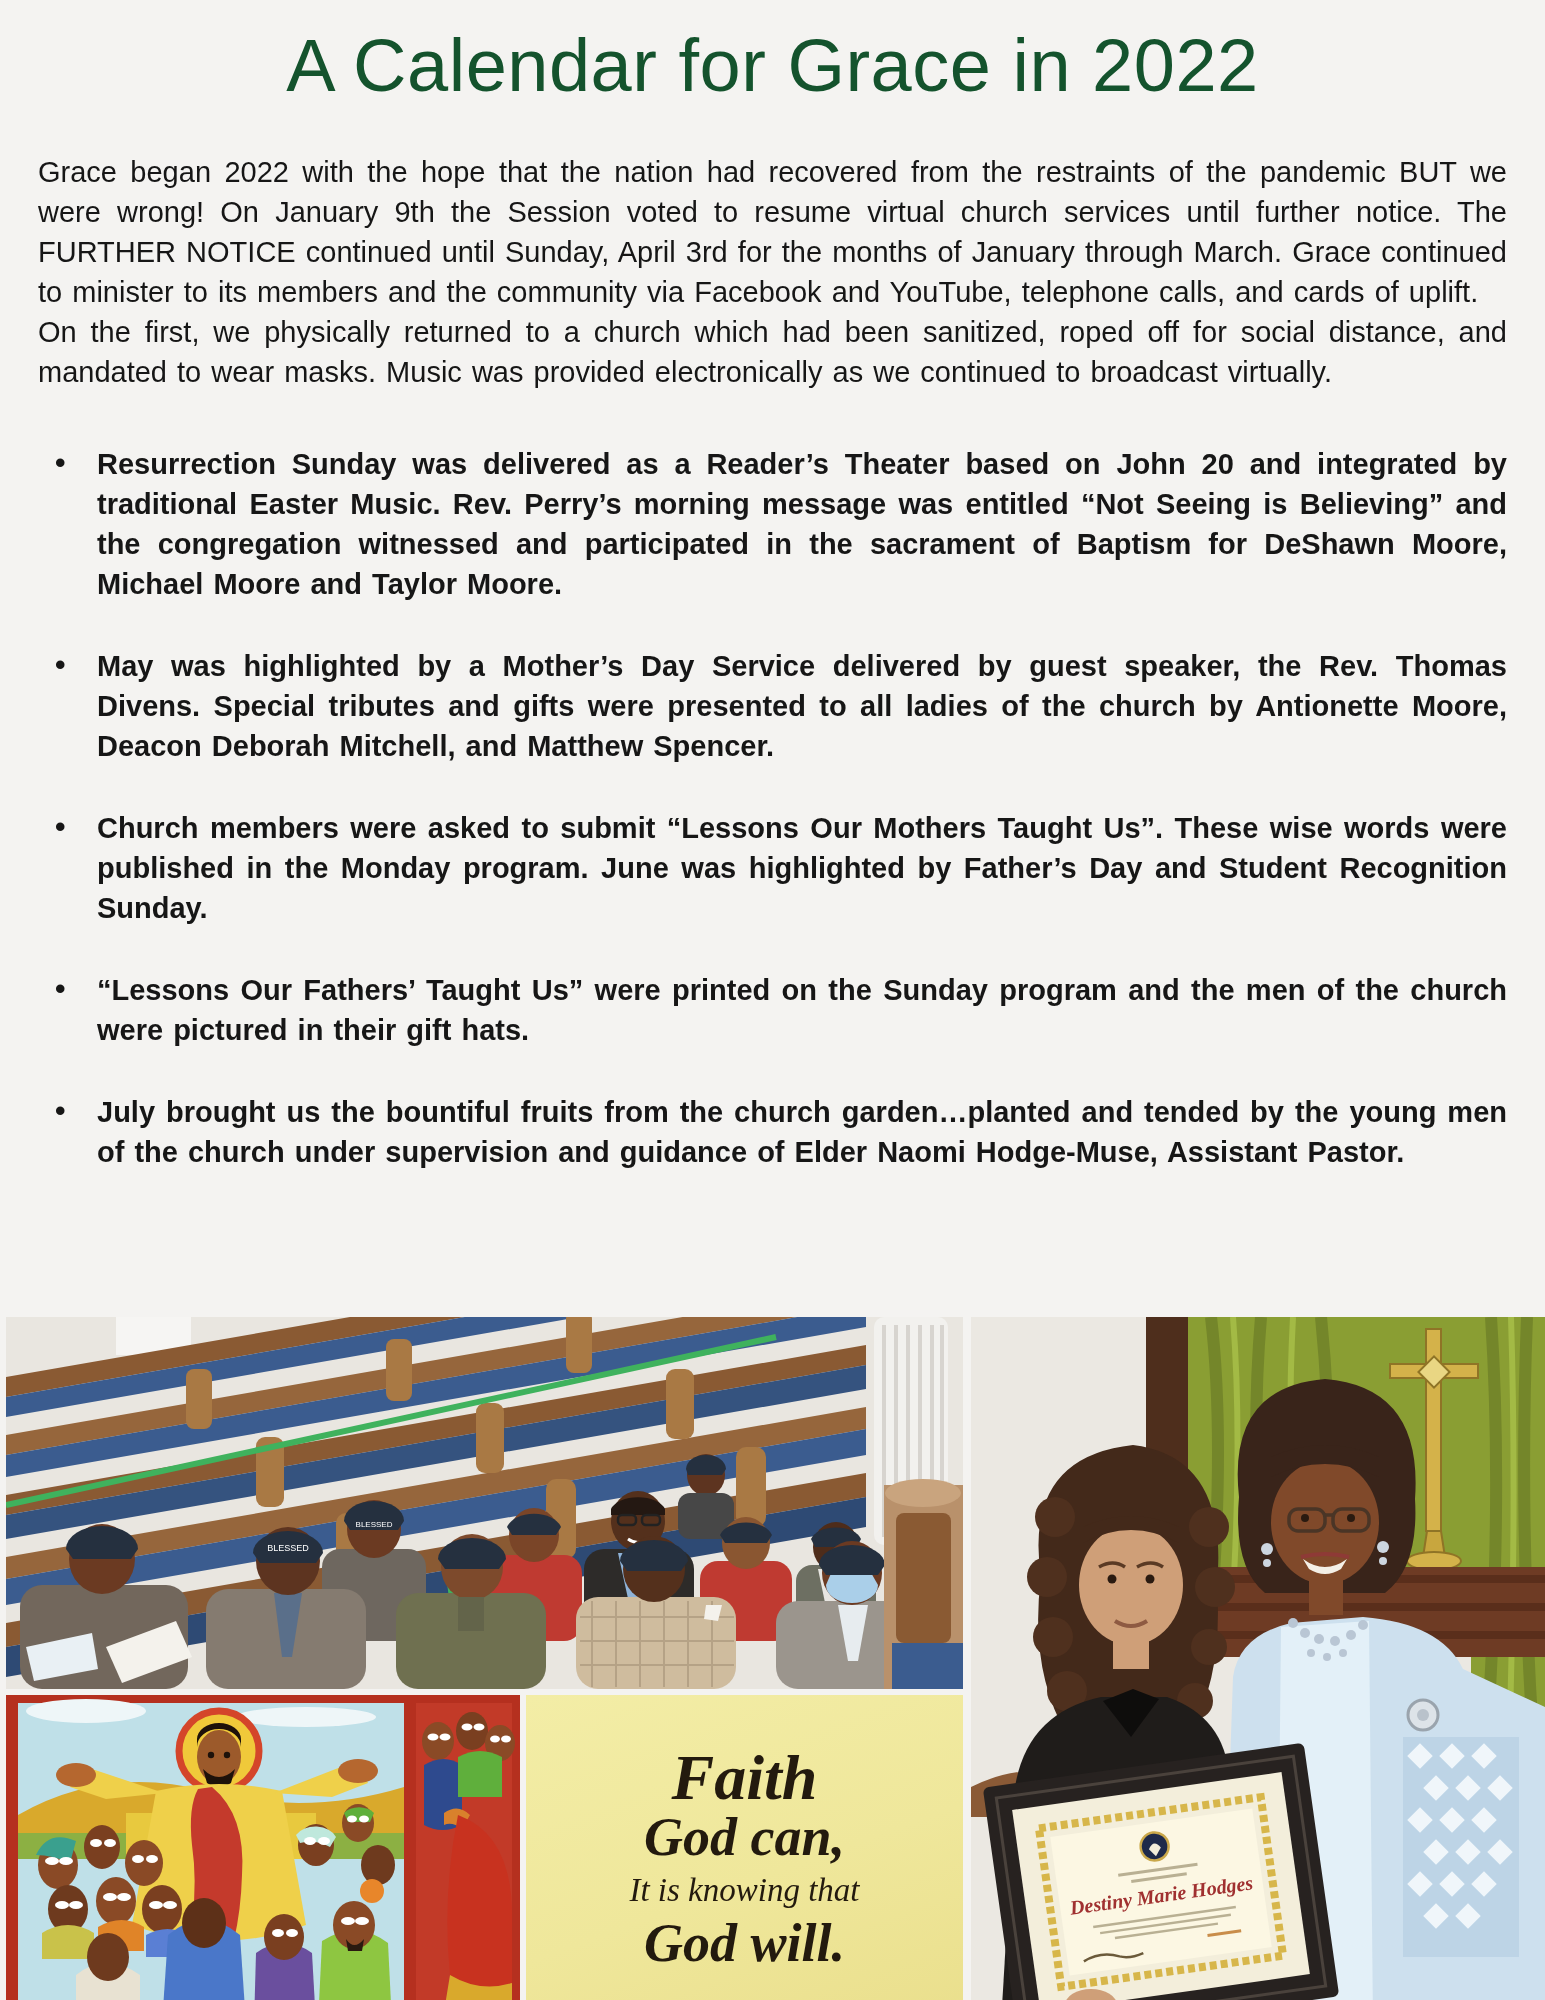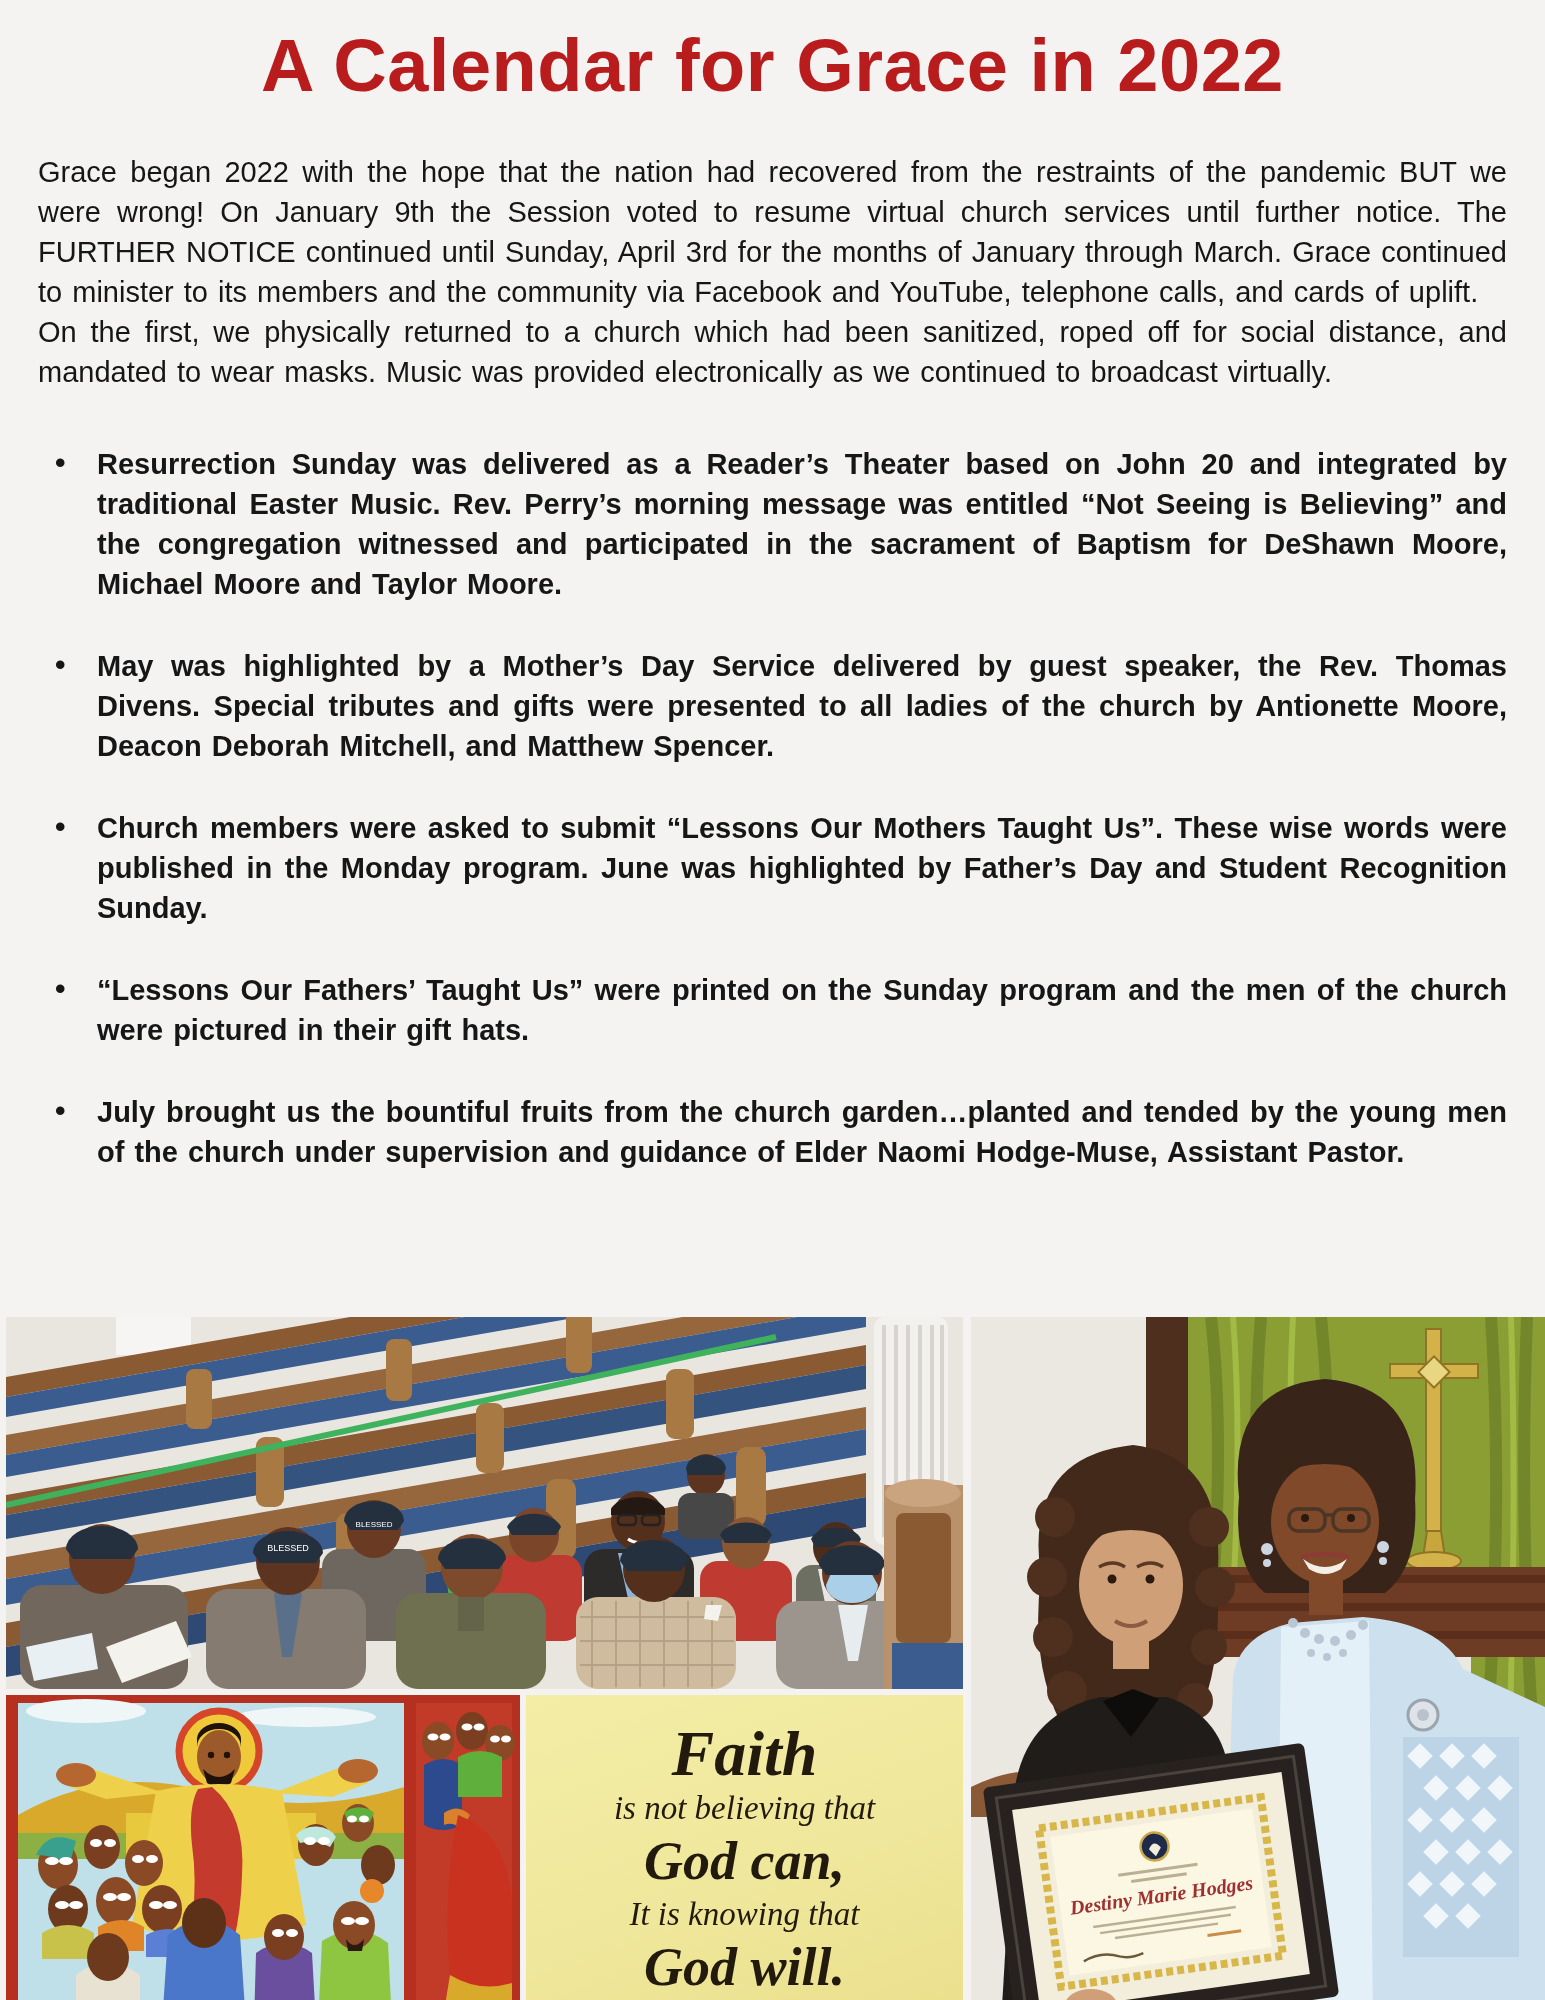--- a/index.html
+++ b/index.html
@@ -12,22 +12,22 @@
     position:relative;
     overflow:hidden;
   }
   .page { position:relative; width:1545px; height:2000px; }
 
   h1.title {
     margin:24px 38px 0;
     text-align:center;
     font-size:74px;
     line-height:84px;
-    font-weight:bold;
-    color:#b91c1c;
+    font-weight:normal;
+    color:#14532d;
     letter-spacing:.5px;
   }
 
   .body-text {
     margin:44px 38px 0;
     font-size:29px;
     line-height:40px;
     text-align:justify;
     word-spacing:2px;
   }
@@ -335,21 +335,20 @@
               <ellipse cx="473" cy="32" rx="5.5" ry="3.5"></ellipse>
             <ellipse cx="489" cy="44" rx="5" ry="3.5"></ellipse>
               <ellipse cx="500" cy="44" rx="5" ry="3.5"></ellipse>
           </g>
         </g>
       </svg>
     </div>
 
     <div class="photo" id="photo-faith">
       <div class="faith-big">Faith</div>
-      <div class="faith-med">is not believing that</div>
       <div class="faith-large">God can,</div>
       <div class="faith-med">It is knowing that</div>
       <div class="faith-large">God will.</div>
     </div>
 
     <div class="photo" id="photo-award">
       <svg viewBox="0 0 574 707" preserveAspectRatio="none">
         <rect x="0" y="0" width="574" height="707" fill="#ebe8e2"></rect>
 
         <rect x="175" y="0" width="42" height="430" fill="#4e2e1c"></rect>

